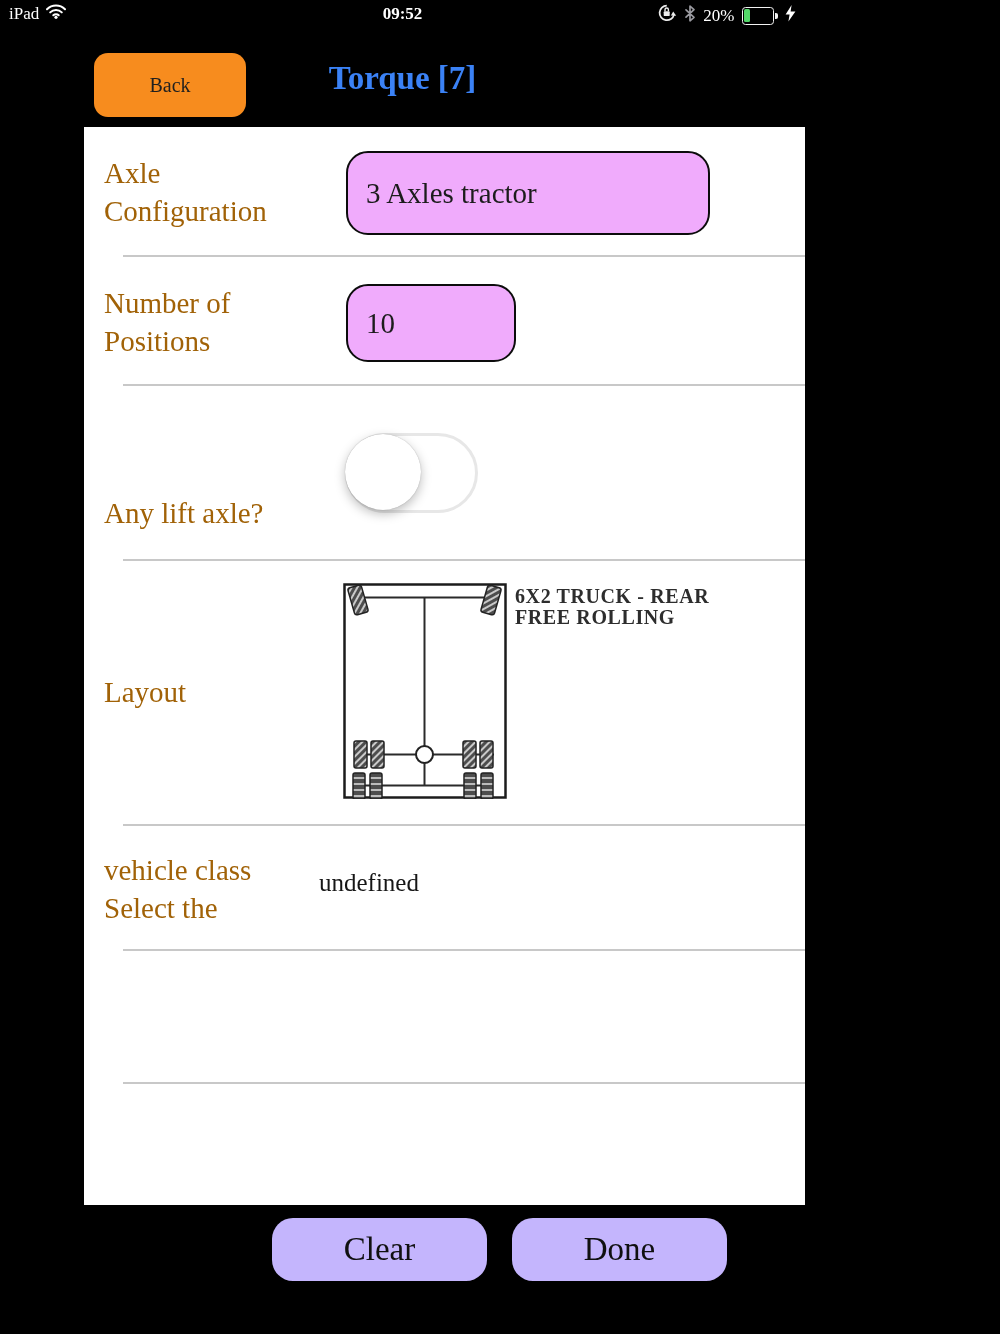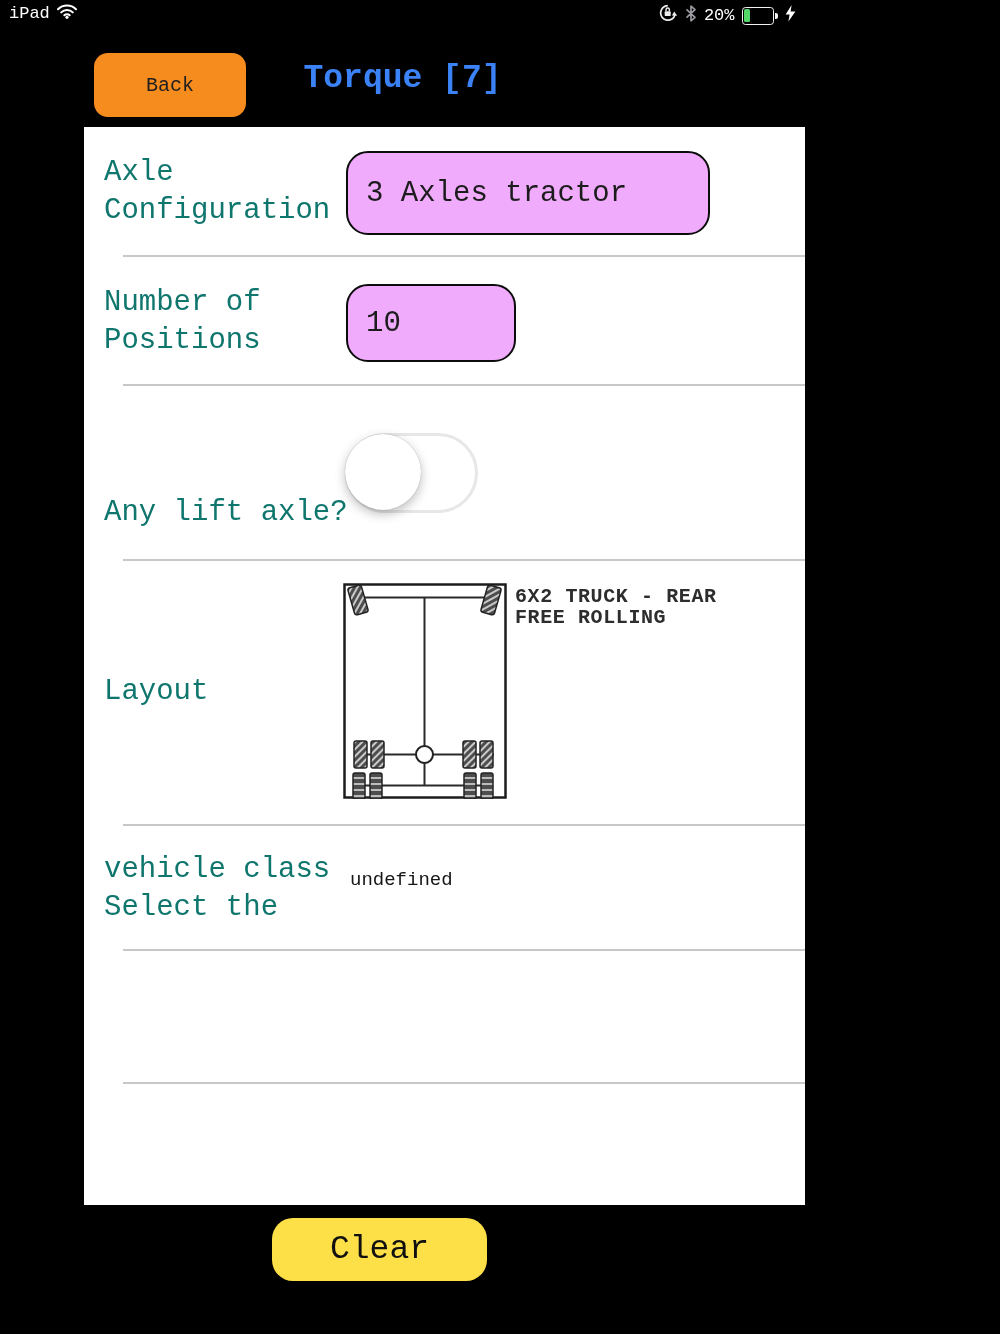--- a/index.html
+++ b/index.html
@@ -1,17 +1,17 @@
 <!DOCTYPE html>
 <html><head>
 <meta charset="utf-8">
 <style>
   html,body{margin:0;padding:0;background:#000;}
   .screen{position:relative;width:805px;height:1334px;background:#000;
-          font-family:Liberation Mono, monospace;overflow:hidden;}
+          font-family:Liberation Serif, serif;overflow:hidden;}
 
   
   .status-bar{position:absolute;left:0;top:0;width:100%;height:28px;color:#fff;}
   .sb-left{position:absolute;left:9px;top:3px;display:flex;align-items:center;gap:7px;
            font-size:17px;}
   .sb-center{position:absolute;left:0;top:4px;width:100%;text-align:center;
              font-size:17px;font-weight:600;}
   .sb-right{position:absolute;right:9px;top:3px;display:flex;align-items:center;gap:7px;
             font-size:17px;}
   .battery{display:flex;align-items:center;}
@@ -24,43 +24,43 @@
   
   .page-title{position:absolute;left:0;top:60px;width:100%;text-align:center;
               color:#3b82f6;font-size:33px;font-weight:700;pointer-events:none;}
   .back-btn{position:absolute;left:94px;top:53px;width:152px;height:64px;
             background:#F78C1E;border:none;border-radius:14px;color:#1f1f1f;
             font-size:20px;display:flex;align-items:center;justify-content:center;
             font-family:inherit;cursor:pointer;}
 
   
   .panel{position:absolute;left:84px;top:127px;width:833px;height:1078px;background:#fff;}
-  .row-label{position:absolute;font-size:29px;color:#0f766e;line-height:38px;}
+  .row-label{position:absolute;font-size:29px;color:#a16207;line-height:38px;}
   .value-box{position:absolute;border:2.5px solid #0c0c0c;border-radius:22px;background:#f0abfc;
              display:flex;align-items:center;padding-left:18px;font-size:29px;color:#1c1c1c;
              box-sizing:border-box;}
   .box-axle{left:262px;top:24px;width:364px;height:84px;}
   .box-positions{left:262px;top:157px;width:170px;height:78px;}
   .divider{position:absolute;left:39px;right:0;height:2px;background:#c8c8c8;}
 
   .toggle{position:absolute;left:261px;top:306px;width:133px;height:80px;border-radius:41px;
           border:3px solid #e7e7e7;background:#fff;box-sizing:border-box;cursor:pointer;}
   .toggle-knob{position:absolute;left:-3px;top:-2px;width:76px;height:76px;border-radius:50%;
                background:#fff;box-shadow:0 4px 11px rgba(0,0,0,.26),0 0 1px rgba(0,0,0,.3);}
 
   .diagram{position:absolute;left:259px;top:456px;}
   .layout-caption{position:absolute;left:431px;top:459px;font-size:20px;font-weight:700;
                   color:#2d2d2d;letter-spacing:.6px;line-height:21px;}
   .chevron{position:absolute;width:26px;height:46px;}
   .chev-layout{left:766px;top:543px;}
   .chev-class{left:766px;top:737px;}
-  .value-plain{position:absolute;left:235px;top:742px;font-size:19px;color:#161616;margin-left:31px;}
-
-  
-  .footer-btn{position:absolute;top:1218px;width:215px;height:63px;background:#fde047;
+  .value-plain{position:absolute;left:235px;top:742px;font-size:25px;color:#161616;}
+
+  
+  .footer-btn{position:absolute;top:1218px;width:215px;height:63px;background:#c4b5fd;
               border:none;border-radius:21px;font-size:33px;color:#101010;
               display:flex;align-items:center;justify-content:center;
               font-family:inherit;cursor:pointer;}
   .btn-clear{left:272px;}
   .btn-done{left:512px;}
   .zoom-badge{position:absolute;left:965px;top:1263px;width:62px;height:62px;border-radius:50%;
               border:3px solid #4a4a4a;color:#707070;font-size:23px;
               display:flex;align-items:center;justify-content:center;box-sizing:border-box;}
 </style>
 </head>
@@ -73,20 +73,21 @@
       <span>iPad</span>
       <span>
         <svg width="20" height="16" viewBox="0 0 20 16">
           <path d="M1 6.2 A12.6 12.6 0 0 1 19 6.2" fill="none" stroke="#fff" stroke-width="2" stroke-linecap="round"></path>
           <path d="M4.2 9.4 A8.1 8.1 0 0 1 15.8 9.4" fill="none" stroke="#fff" stroke-width="2" stroke-linecap="round"></path>
           <path d="M7.3 12.3 A3.8 3.8 0 0 1 12.7 12.3" fill="none" stroke="#fff" stroke-width="2" stroke-linecap="round"></path>
           <circle cx="10" cy="14.3" r="1.6" fill="#fff"></circle>
         </svg>
       </span>
     </div>
+    <div class="sb-center">09:52</div>
     <div class="sb-right">
       <span>
         <svg width="20" height="20" viewBox="0 0 20 20">
           <path d="M17 11.6 A7.3 7.3 0 1 1 9.8 2.6" fill="none" stroke="#ececec" stroke-width="1.8"></path>
           <polygon points="16.2,8.4 19.2,12.8 13.9,12.4" fill="#ececec"></polygon>
           <rect x="6.7" y="8.3" width="6" height="4.8" rx="0.9" fill="#ececec"></rect>
           <path d="M8 8.3 V6.7 a1.7 1.7 0 0 1 3.4 0 V8.3" fill="none" stroke="#ececec" stroke-width="1.4"></path>
         </svg>
       </span>
       <span>
@@ -189,15 +190,16 @@
       <svg width="26" height="46" viewBox="0 0 26 46">
         <polyline points="3,3 21,23 3,43" fill="none" stroke="#c7c7cc" stroke-width="4.5" stroke-linecap="round" stroke-linejoin="round"></polyline>
       </svg>
     </span>
     <div class="divider" style="top:822px;"></div>
 
     <div class="divider" style="top:955px;"></div>
   </div>
 
   <button class="footer-btn btn-clear">Clear</button>
+  <button class="footer-btn btn-done">Done</button>
   <div class="zoom-badge">1X</div>
 
 </div>
 
 </body></html>

